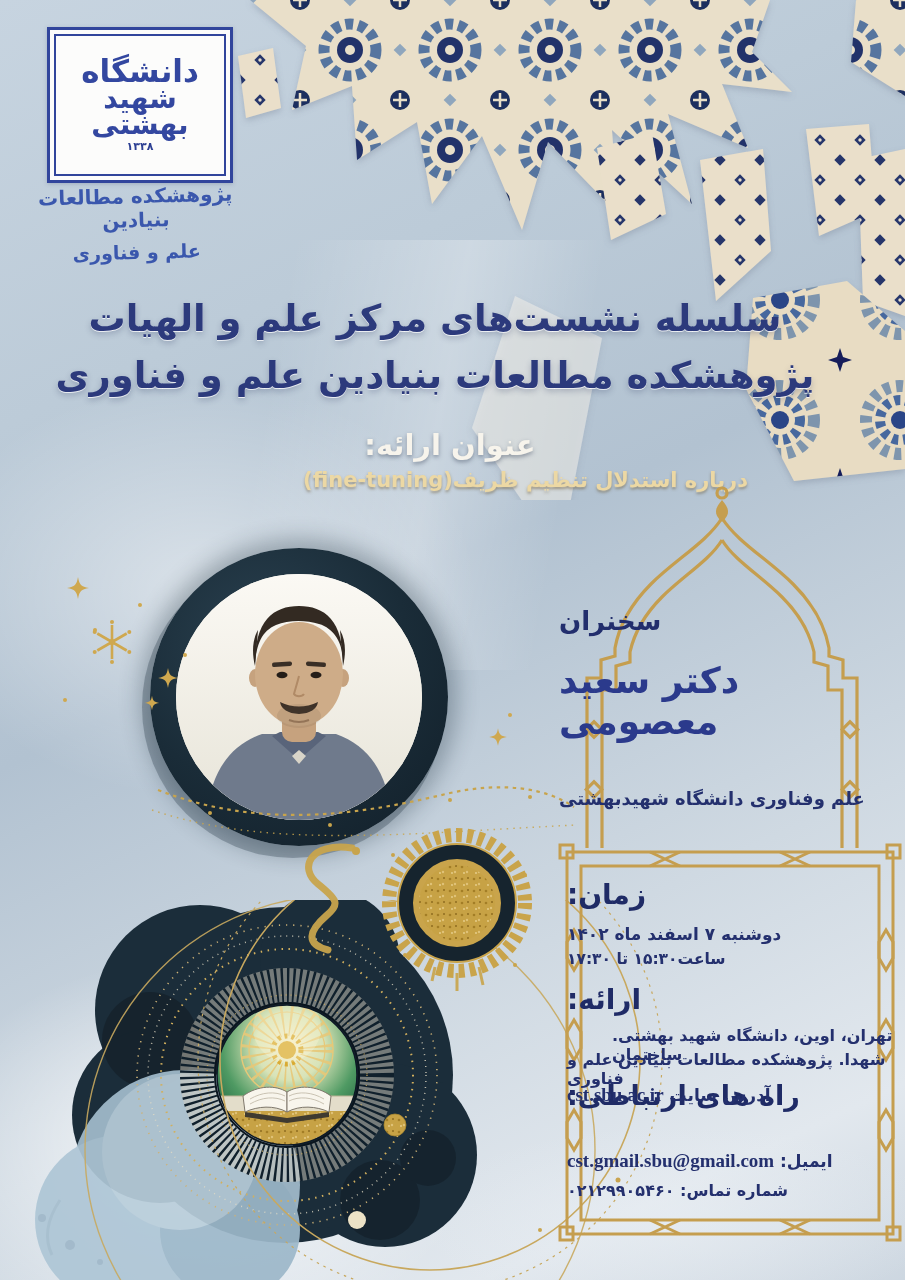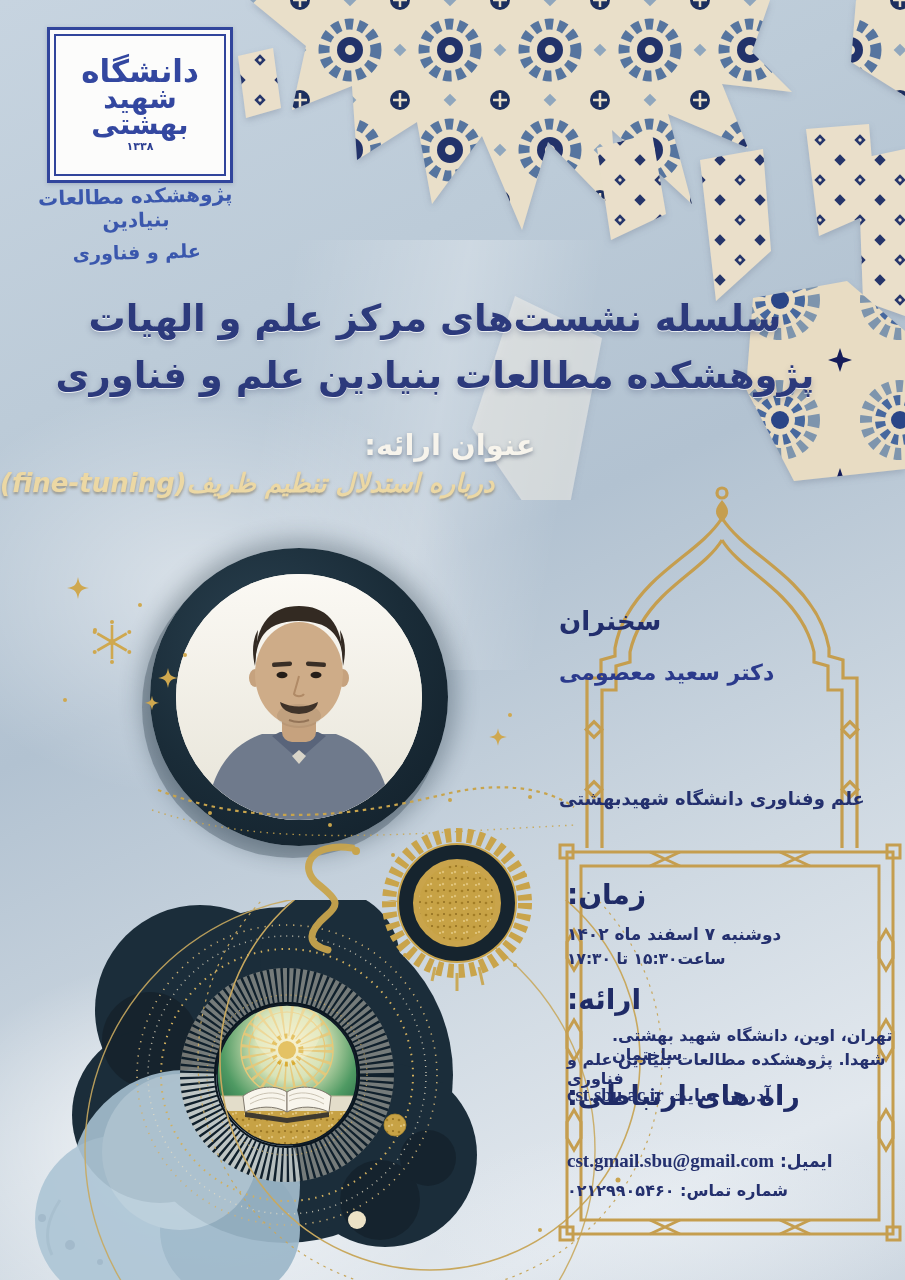--- a/index.html
+++ b/index.html
@@ -16,31 +16,31 @@
   .logo-inner{width:100%;height:100%;border:2px solid #31459c;box-sizing:border-box;display:flex;flex-direction:column;align-items:center;justify-content:center;}
   .calli{color:#3347a0;font-weight:bold;text-align:center;line-height:.92;letter-spacing:1px;}
   .calli .c1{font-size:31px;} .calli .c2{font-size:28px;} .calli .c3{font-size:28px;}
   .logo-year{color:#2c3f93;font-size:11px;font-weight:bold;margin-top:2px;}
   .logo-sub{left:12px;top:184px;width:248px;text-align:center;color:#3a57ad;font-weight:bold;transform:rotate(-1.5deg);}
   .logo-sub .l1{font-size:20px;} .logo-sub .l2{font-size:19px;margin-top:9px;}
 
   .series-title{left:20px;top:290px;width:830px;text-align:center;color:#2c3a7c;font-weight:bold;font-size:37px;line-height:1.55;
     text-shadow:0 1px 0 rgba(255,255,255,.75),0 3px 6px rgba(40,50,90,.28);}
   .pres-label{left:60px;top:428px;width:780px;text-align:center;color:#f7f4ec;font-weight:bold;font-size:29px;text-shadow:0 2px 4px rgba(70,80,100,.55);}
-  .pres-title{left:0;top:468px;width:748px;text-align:left;color:#ecd8a4;font-weight:bold;font-size:26px;text-shadow:0 2px 3px rgba(95,78,40,.5),0 1px 0 rgba(255,255,255,.25);font-style:italic;}
+  .pres-title{left:0;top:468px;width:748px;text-align:right;color:#ecd8a4;font-weight:bold;font-size:21px;text-shadow:0 2px 3px rgba(95,78,40,.5),0 1px 0 rgba(255,255,255,.25);}
 
   .photo-ring{left:150px;top:548px;width:298px;height:298px;border-radius:50%;
     background:radial-gradient(circle at 38% 32%,#2a4150 0%,#1a2c38 52%,#111e28 100%);
     box-shadow:0 0 22px 9px rgba(26,43,56,.32), -6px 10px 0 2px rgba(26,43,56,.28);}
   .photo{left:176px;top:574px;width:246px;height:246px;border-radius:50%;overflow:hidden;background:#f2efe7;}
 
   .rtl{direction:rtl;unicode-bidi:embed;}
   .panel-text{position:absolute;left:567px;width:326px;text-align:left;color:#24306e;}
   .sp-heading{top:606px;font-size:26px;font-weight:bold;color:#222e6d;}
-  .sp-name{top:660px;font-size:22px;font-weight:bold;color:#2b3a8c;}
+  .sp-name{top:660px;font-size:36px;font-weight:bold;color:#2b3a8c;}
   .sp-aff1{top:716px;font-size:18px;font-weight:bold;}
   .sp-aff2{top:788px;font-size:18px;font-weight:bold;}
   .d-h{font-weight:bold;font-size:28px;color:#1f2b66;}
   .d-t{font-weight:bold;font-size:17px;}
   .t-time-h{top:878px;} .t-time-1{top:924px;} .t-time-2{top:950px;font-size:15.5px;}
   .t-loc-h{top:983px;} .t-loc-1{top:1026px;font-size:16px;margin-left:45px;} .t-loc-2{top:1050px;font-size:16px;}
   .t-con-h{top:1080px;font-size:27px;} 
   .t-web{top:1076px;margin-top:8px;} .t-mail{top:1150px;} .t-phone{top:1181px;font-size:16px;}
   .latin{direction:ltr;unicode-bidi:embed;font-family:"Liberation Serif",serif;font-weight:bold;font-size:19px;}
 </style>

